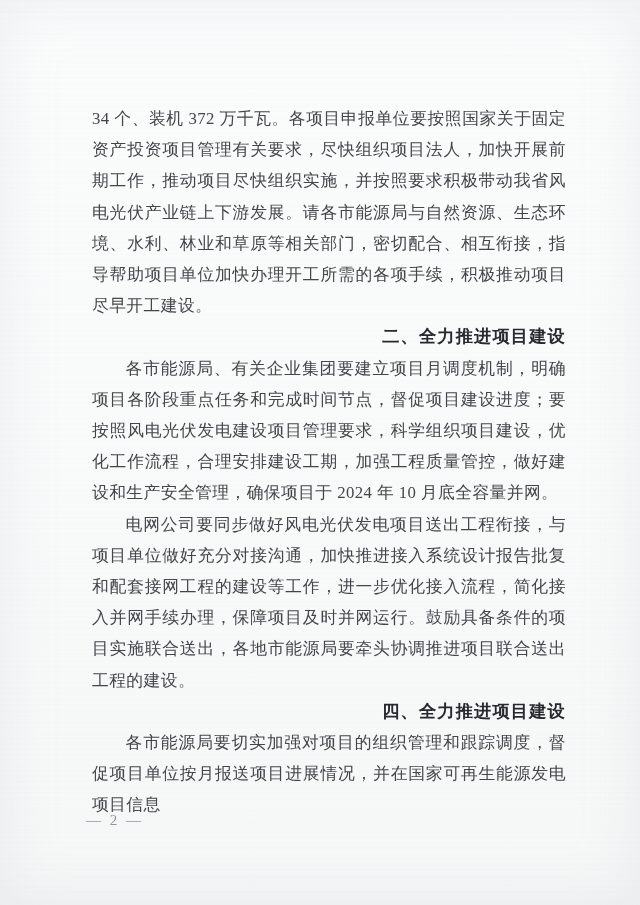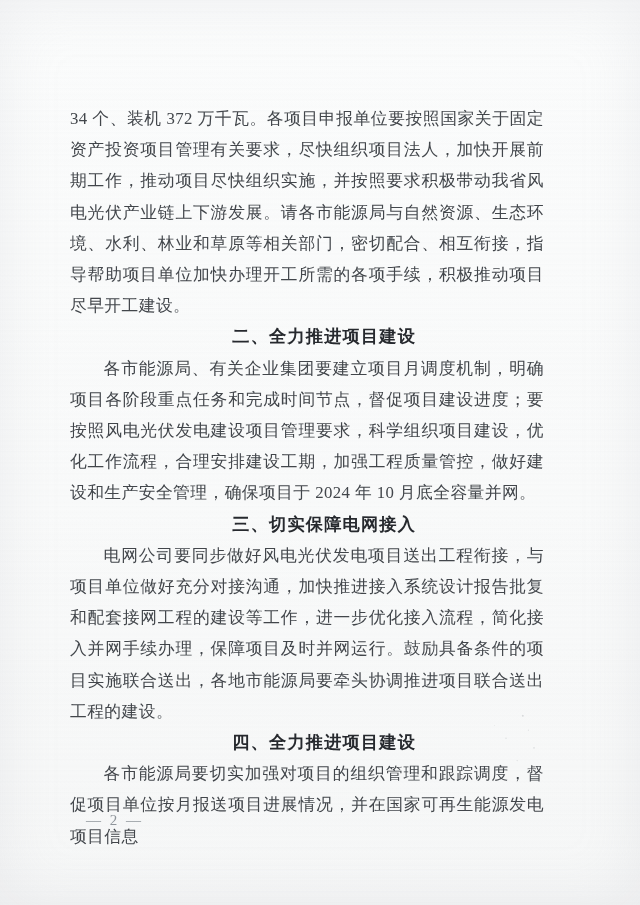--- a/index.html
+++ b/index.html
@@ -46,21 +46,21 @@
       radial-gradient(1.5px 1.5px at 60% 52%, rgba(150, 156, 162, 0.32), rgba(0,0,0,0) 70%),
       radial-gradient(2px 2px at 80% 58%, rgba(150, 156, 162, 0.30), rgba(0,0,0,0) 70%),
       radial-gradient(1.5px 1.5px at 68% 66%, rgba(160, 165, 170, 0.28), rgba(0,0,0,0) 70%),
       radial-gradient(1px 1px at 52% 44%, rgba(160, 165, 170, 0.25), rgba(0,0,0,0) 70%),
       radial-gradient(1.5px 1.5px at 76% 47%, rgba(155, 160, 166, 0.26), rgba(0,0,0,0) 70%);
     pointer-events: none;
   }
   .content {
     position: absolute;
     top: 103px;
-    left: 70px;
+    left: 92px;
     width: 474px;
     color: #42464b;
     font-size: 16.8px;
     line-height: 31.2px;
     letter-spacing: 0.4px;
     text-align: justify;
   }
   .para {
     margin: 0;
     text-indent: 0;
@@ -70,21 +70,21 @@
   }
   .heading {
     margin: 0;
     font-family: "Liberation Sans", "DejaVu Sans", sans-serif;
     font-weight: bold;
     font-size: 17.2px;
     line-height: 31.2px;
     color: #26292e;
     letter-spacing: 1.2px;
     text-indent: 2em;
-    text-align: center;
+    text-align: right;
   }
   .footer {
     position: absolute;
     top: 812px;
     left: 86px;
     color: #8f959b;
     font-size: 15px;
     letter-spacing: 2.5px;
     font-family: "Liberation Serif", "DejaVu Serif", serif;
   }
@@ -95,21 +95,20 @@
 <div class="page">
 
   <div class="content">
 
     <p class="para">34 个、装机 372 万千瓦。各项目申报单位要按照国家关于固定资产投资项目管理有关要求，尽快组织项目法人，加快开展前期工作，推动项目尽快组织实施，并按照要求积极带动我省风电光伏产业链上下游发展。请各市能源局与自然资源、生态环境、水利、林业和草原等相关部门，密切配合、相互衔接，指导帮助项目单位加快办理开工所需的各项手续，积极推动项目尽早开工建设。</p>
 
     <h2 class="heading">二、全力推进项目建设</h2>
 
     <p class="para indent">各市能源局、有关企业集团要建立项目月调度机制，明确项目各阶段重点任务和完成时间节点，督促项目建设进度；要按照风电光伏发电建设项目管理要求，科学组织项目建设，优化工作流程，合理安排建设工期，加强工程质量管控，做好建设和生产安全管理，确保项目于 2024 年 10 月底全容量并网。</p>
 
-    <h2 class="heading">三、切实保障电网接入</h2>
 
     <p class="para indent">电网公司要同步做好风电光伏发电项目送出工程衔接，与项目单位做好充分对接沟通，加快推进接入系统设计报告批复和配套接网工程的建设等工作，进一步优化接入流程，简化接入并网手续办理，保障项目及时并网运行。鼓励具备条件的项目实施联合送出，各地市能源局要牵头协调推进项目联合送出工程的建设。</p>
 
     <h2 class="heading">四、全力推进项目建设</h2>
 
     <p class="para indent">各市能源局要切实加强对项目的组织管理和跟踪调度，督促项目单位按月报送项目进展情况，并在国家可再生能源发电项目信息</p>
 
   </div>
 
   <div class="footer">— 2 —</div>

